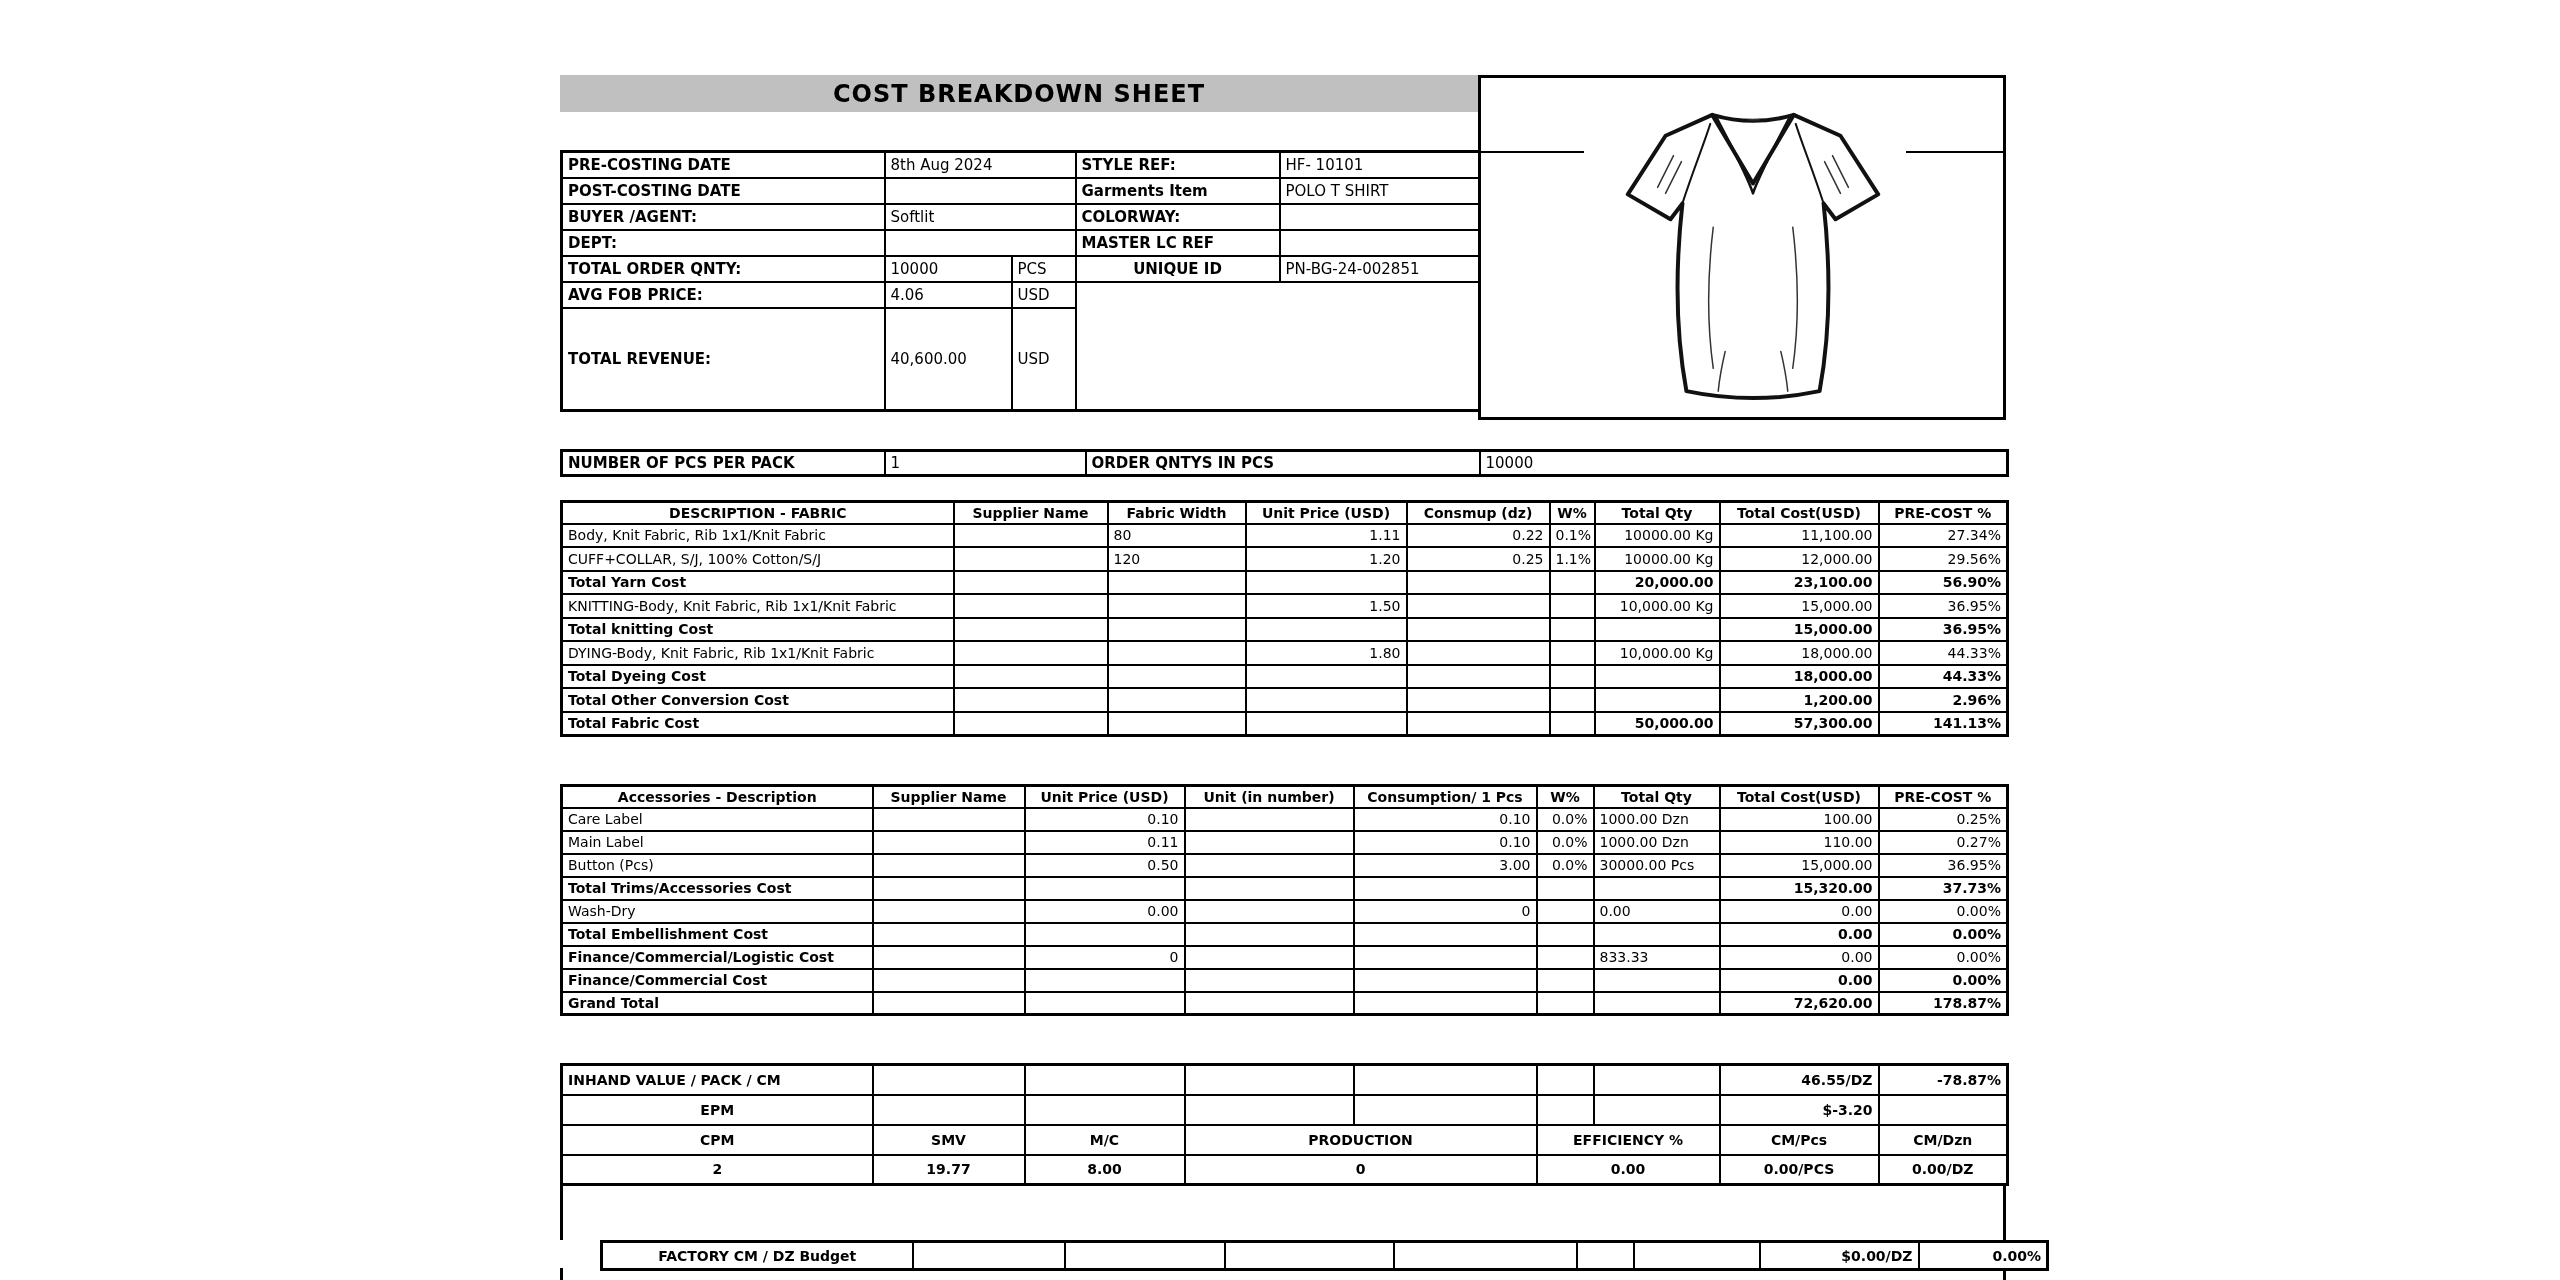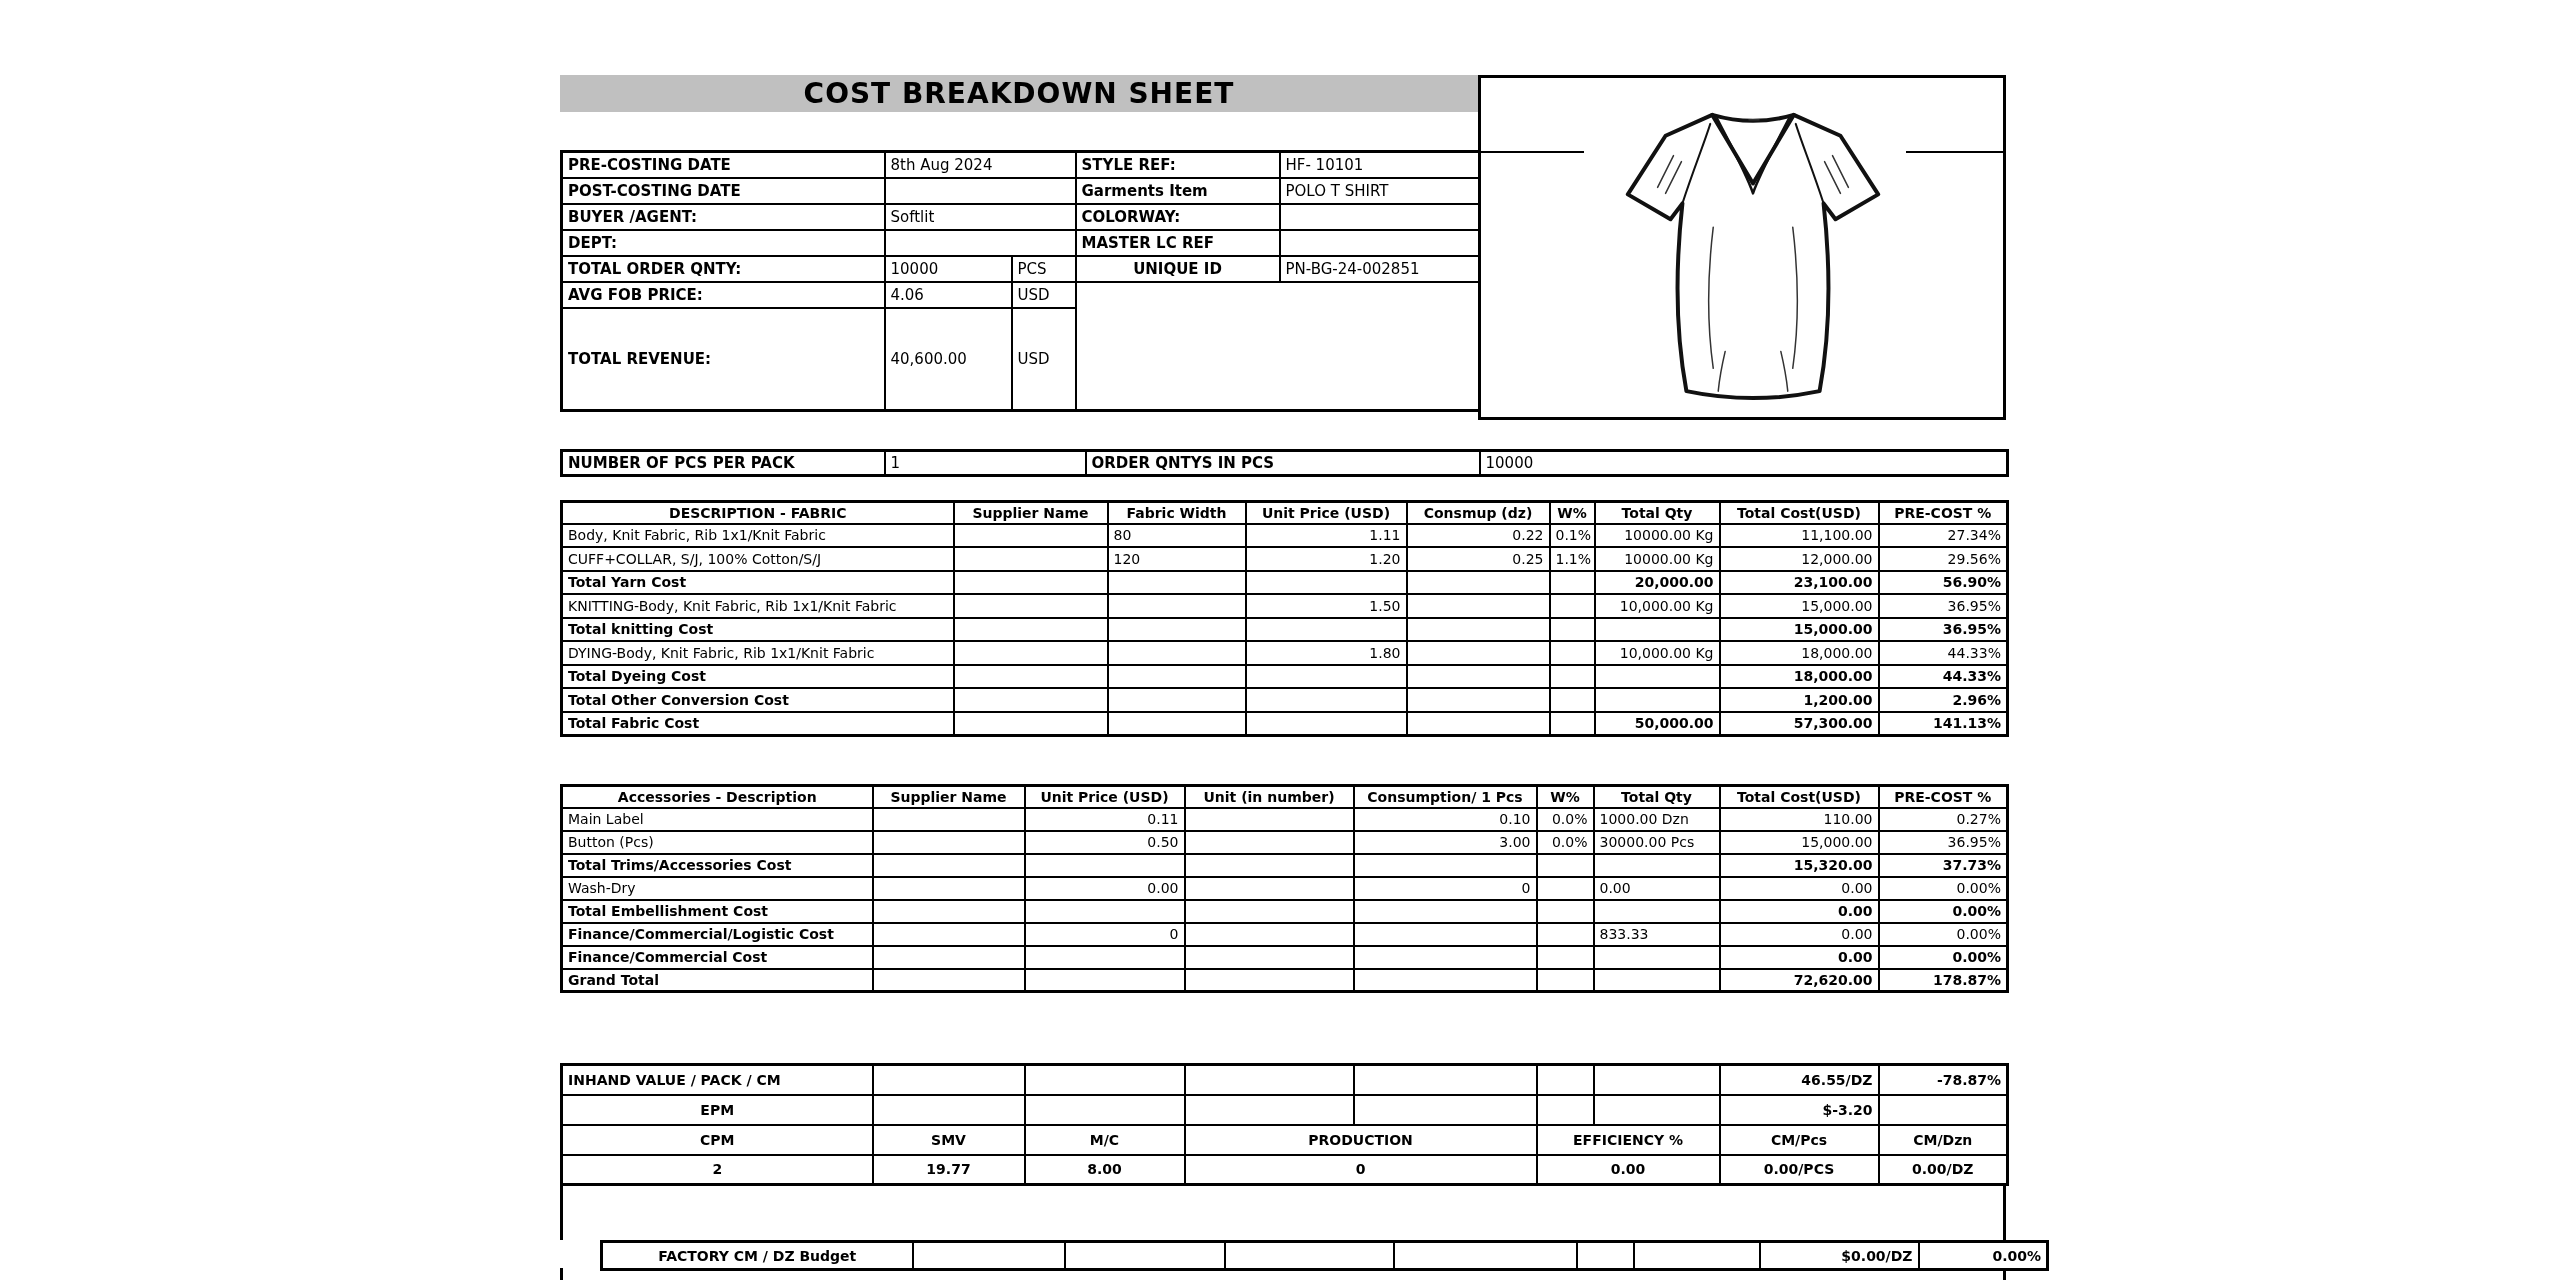--- a/index.html
+++ b/index.html
@@ -5,21 +5,21 @@
   * { box-sizing: border-box; margin: 0; padding: 0; }
   html,body { width: 2560px; height: 1280px; background: #ffffff; }
   body { font-family: "DejaVu Sans", sans-serif; color: #000; position: relative; }
   #page { position: absolute; left: 0; top: 0; width: 2560px; height: 1280px; background: #fff; overflow: hidden; }
 
   .abs { position: absolute; }
 
   
   #title-bar { left: 560px; top: 75px; width: 918px; height: 37px;
     display: flex; align-items: center; justify-content: center;
-    font-size: 28px; font-weight: bold; letter-spacing: 1px; }
+    font-size: 24px; font-weight: bold; letter-spacing: 1px; }
 
   
   #shirt-box { left: 1478px; top: 75px; width: 528px; height: 345px; border: 3px solid #000; }
   .hseg { position: absolute; border-top: 2px solid #000; height: 0; }
   #hseg-left { left: 0; top: 73px; width: 103px; }
   #hseg-right { right: 0; top: 73px; width: 97px; }
   #shirt-svg { position: absolute; left: 132px; top: 20px; }
 
   
   table { border-collapse: collapse; table-layout: fixed; border: 3px solid #000; }
@@ -313,20 +313,31 @@
         <td>Unit (in number)</td>
         <td>Consumption/ 1 Pcs</td>
         <td>W%</td>
         <td>Total Qty</td>
         <td>Total Cost(USD)</td>
         <td>PRE-COST %</td>
       </tr>
     </thead>
     <tbody id="acc-body">
         <tr>
+          <td class="al">Care Label</td>
+          <td class="al"></td>
+          <td class="ar">0.10</td>
+          <td class="al"></td>
+          <td class="ar">0.10</td>
+          <td class="ar">0.0%</td>
+          <td class="al">1000.00 Dzn</td>
+          <td class="ar">100.00</td>
+          <td class="ar">0.25%</td>
+        </tr>
+        <tr>
           <td class="al">Main Label</td>
           <td class="al"></td>
           <td class="ar">0.11</td>
           <td class="al"></td>
           <td class="ar">0.10</td>
           <td class="ar">0.0%</td>
           <td class="al">1000.00 Dzn</td>
           <td class="ar">110.00</td>
           <td class="ar">0.27%</td>
         </tr>

